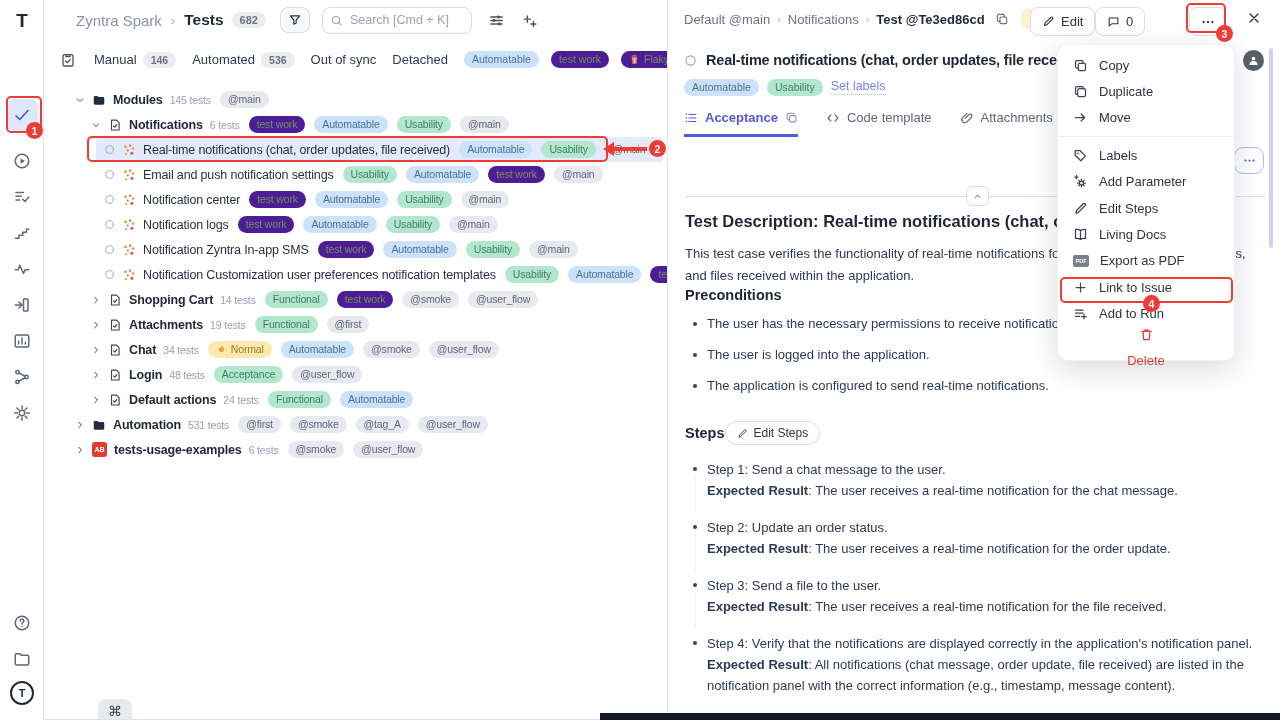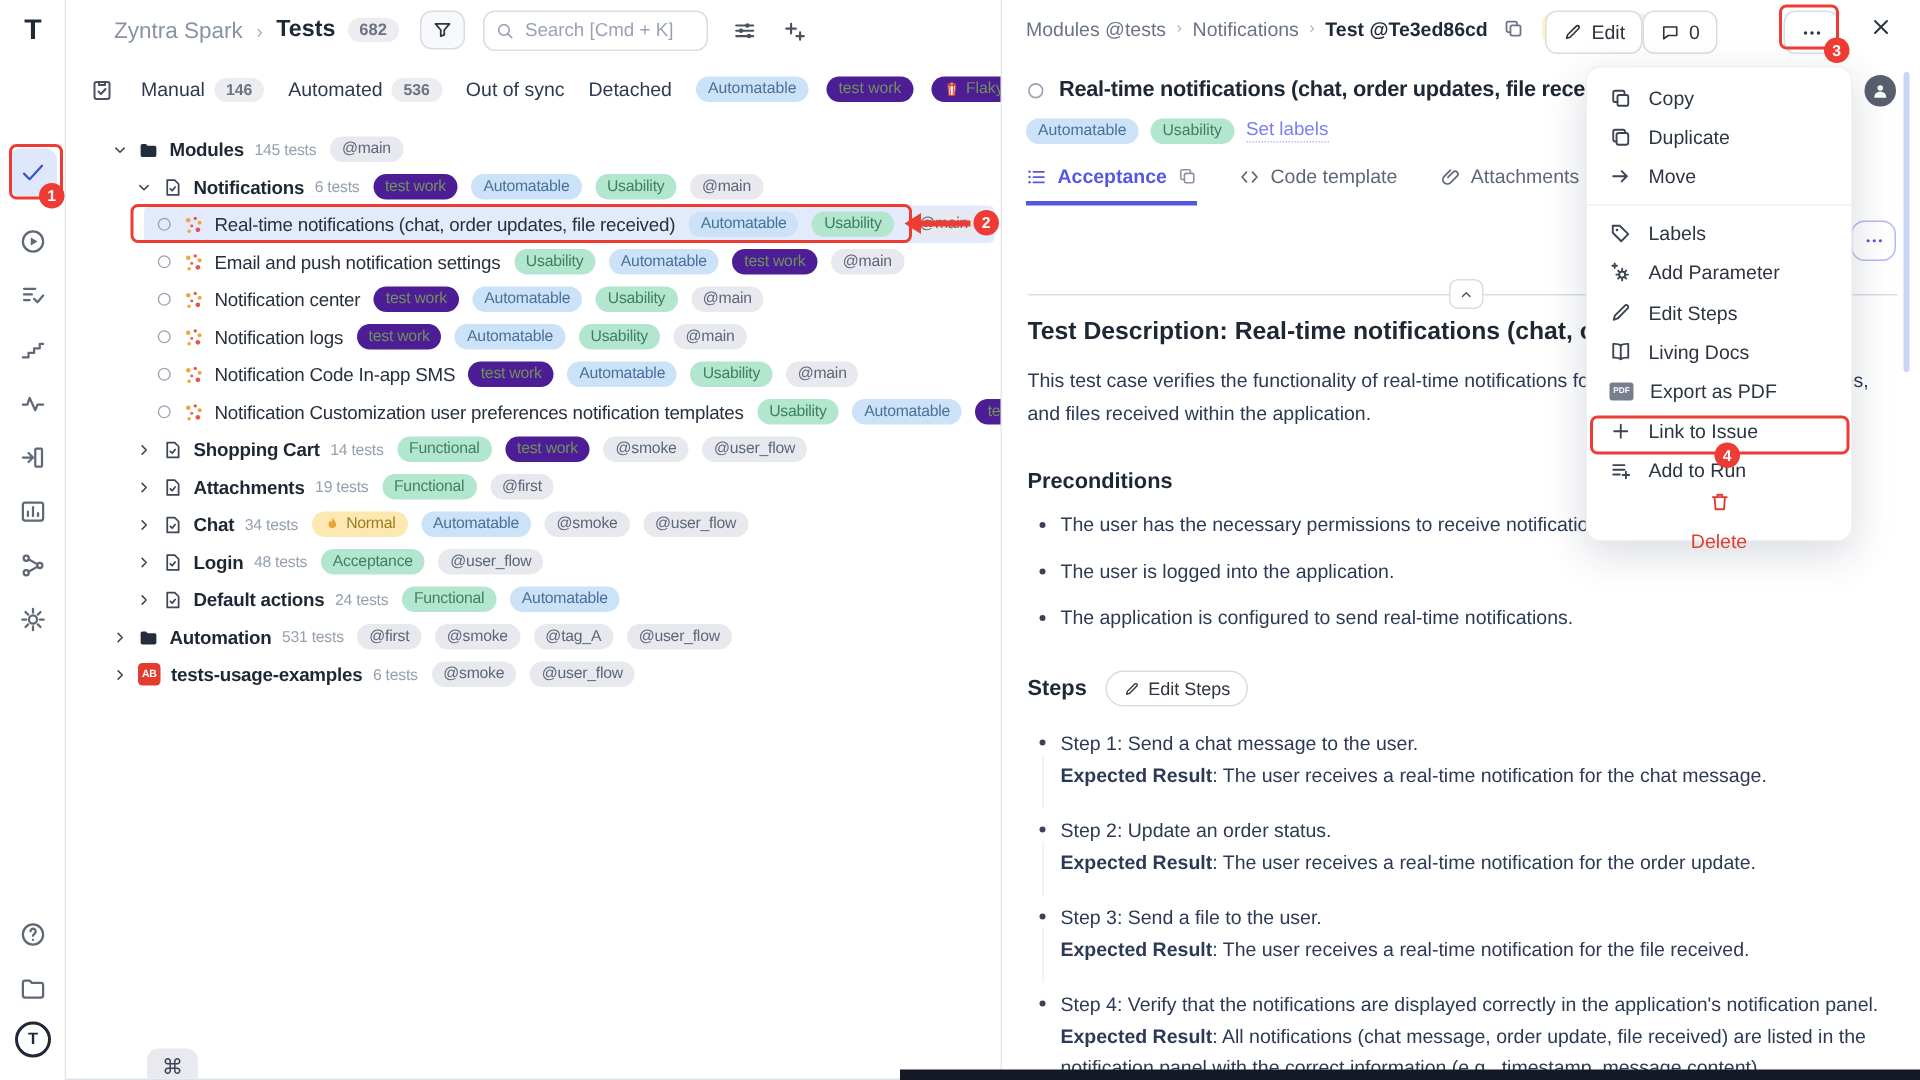--- a/index.html
+++ b/index.html
@@ -114,26 +114,26 @@
 
   #d-divider { position:absolute; left:17px; top:196px; width:580px; height:1px; background:#d9dde4; }
   #collapse-btn { position:absolute; left:298px; top:186px; width:23px; height:20px; background:#fff;
     border:1px solid #d8dce3; border-radius:6px; display:flex; align-items:center; justify-content:center;
     color:#4a5261; cursor:pointer; }
   #collapse-btn .icon { width:11px; height:11px; }
 
   #d-content { position:absolute; left:17px; top:212px; width:580px; font-size:13px; color:#2c3a55; }
   #c-heading { font-size:16.5px; font-weight:bold; color:#1e2734; white-space:nowrap; overflow:hidden; max-width:545px; }
   #c-para { margin-top:12px; line-height:22px; }
-  .c-h3 { font-size:14.5px; font-weight:bold; color:#1e2734; margin-top:26px; }
+  .c-h3 { font-size:14.5px; font-weight:bold; color:#1e2734; }
   ul.plain { list-style:none; margin-top:12px; }
   ul.plain li { position:relative; padding-left:22px; margin-bottom:13px; line-height:18px; }
   ul.plain li::before { content:""; position:absolute; left:8px; top:7px; width:4px; height:4px;
     border-radius:50%; background:#3a4354; }
-  #steps-head { display:flex; align-items:center; gap:12px; margin-top:26px; }
+  #steps-head { display:flex; align-items:center; gap:0; margin-top:26px; }
   #edit-steps-btn { display:flex; align-items:center; gap:6px; border:1px solid #d8dce3; border-radius:14px;
     padding:4px 11px; font-size:12px; color:#2c3440; background:#fff; cursor:pointer; }
   #edit-steps-btn .icon { width:11px; height:11px; }
   ul.steps { list-style:none; margin-top:14px; }
   ul.steps li { position:relative; padding-left:22px; margin-bottom:16px; line-height:21px; }
   ul.steps li::before { content:""; position:absolute; left:8px; top:8px; width:4px; height:4px;
     border-radius:50%; background:#3a4354; }
   ul.steps li::after { content:""; position:absolute; left:9.5px; top:18px; bottom:-12px; width:1.5px; background:#edf0f4; }
   ul.steps li:last-child::after { display:none; }
   .exp-label { font-weight:bold; }
@@ -515,21 +515,21 @@
             <g>
               <circle cx="6" cy="6.5" r="2.6" fill="#f2a638"></circle>
               <circle cx="14" cy="4.5" r="1.9" fill="#e2574c"></circle>
               <circle cx="19" cy="9.5" r="2.3" fill="#f2a638"></circle>
               <circle cx="10" cy="13" r="1.7" fill="#e2574c"></circle>
               <circle cx="17" cy="17.5" r="2.7" fill="#e2574c"></circle>
               <circle cx="7" cy="19" r="2" fill="#f2a638"></circle>
             </g>
           </svg>
         </span>
-        <span class="tw-title">Notification Code In-app SMS</span>
+        <span class="tw-title">Notification Zyntra In-app SMS</span>
         <span class="badge green">
           <span>test work</span>
         </span>
         <span class="badge blue">
           <span>Automatable</span>
         </span>
         <span class="badge teal">
           <span>Usability</span>
         </span>
         <span class="badge gray">
@@ -729,21 +729,21 @@
           <span>@user_flow</span>
         </span>
       </div>
     </div>
 
   <div id="cmd-btn">⌘</div>
 </div>
 
 <div id="detail">
   <div id="d-header">
-    <span class="d-crumb">Modules @tests</span>
+    <span class="d-crumb">Default @main</span>
     <span class="d-crumb-sep">›</span>
     <span class="d-crumb">Notifications</span>
     <span class="d-crumb-sep">›</span>
     <span class="d-crumb-test">Test @Te3ed86cd</span>
     <span class="icon d-copy">
         <svg viewBox="0 0 24 24" fill="none" stroke="currentColor" stroke-width="2" stroke-linecap="round" stroke-linejoin="round">
           <rect x="8.5" y="8.5" width="11.5" height="11.5" rx="2"></rect>
           <path d="M16 8.5V6a2 2 0 00-2-2H6a2 2 0 00-2 2v8a2 2 0 002 2h2.5"></path>
         </svg>
       </span>

